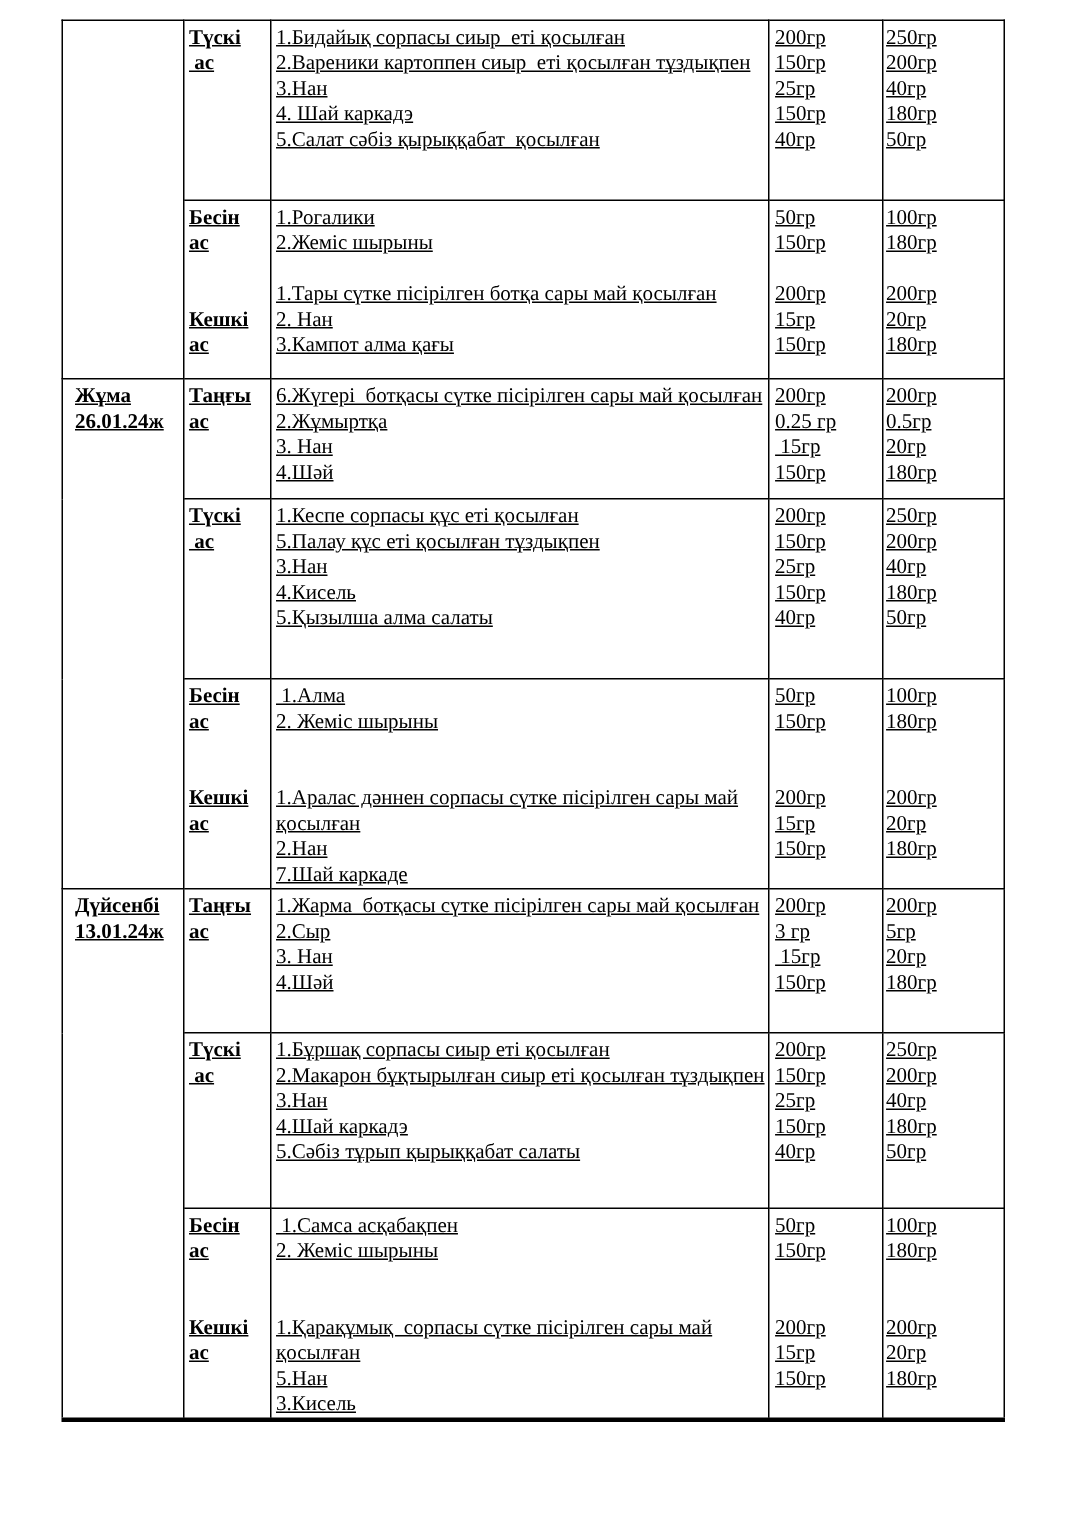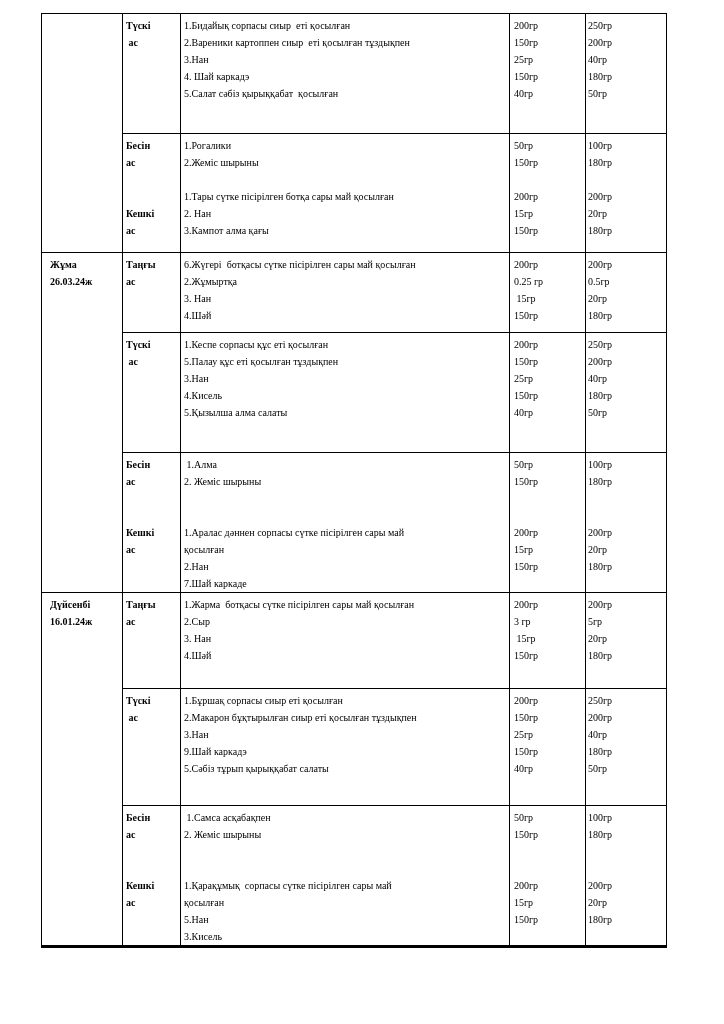--- a/index.html
+++ b/index.html
@@ -15,24 +15,25 @@
   table.menu {
     position: absolute; left: 41px; top: 13px;
     border-collapse: collapse; table-layout: fixed;
     border: 1.5px solid #000;
     border-bottom: 3px solid #000;
   }
   td {
     border: 1.5px solid #000;
     vertical-align: top;
     padding: 3px 2px 0 5px;
-    font-size: 10px;
+    font-size: 14px;
     line-height: 17px;
     white-space: pre;
     overflow: hidden;
+    text-decoration: underline;
   }
   td.day  { font-weight: bold; padding-left: 8px; }
   td.meal { font-weight: bold; padding-left: 3px; }
   td.dishes { padding-left: 3px; }
   td.p1 { padding-left: 4px; }
   td.p2 { padding-left: 2px; }
 </style>
 </head>
 <body>
 
@@ -90,21 +91,21 @@
       <td class="p2">100гр
 180гр
 
 200гр
 20гр
 180гр</td>
     </tr>
 
     <tr style="height:80px">
       <td class="day" rowspan="3">Жұма
-26.03.24ж</td>
+26.01.24ж</td>
       <td class="meal">Таңғы
 ас</td>
       <td class="dishes">6.Жүгері  ботқасы сүтке пісірілген сары май қосылған
 2.Жұмыртқа
 3. Нан
 4.Шәй</td>
       <td class="p1">200гр
 0.25 гр
  15гр
 150гр</td>
@@ -160,21 +161,21 @@
 180гр
 
 
 200гр
 20гр
 180гр</td>
     </tr>
 
     <tr style="height:96px">
       <td class="day" rowspan="3">Дүйсенбі
-16.01.24ж</td>
+13.01.24ж</td>
       <td class="meal">Таңғы
 ас</td>
       <td class="dishes">1.Жарма  ботқасы сүтке пісірілген сары май қосылған
 2.Сыр
 3. Нан
 4.Шәй</td>
       <td class="p1">200гр
 3 гр
  15гр
 150гр</td>
@@ -183,21 +184,21 @@
 20гр
 180гр</td>
     </tr>
 
     <tr style="height:117px">
       <td class="meal">Түскі
  ас</td>
       <td class="dishes">1.Бұршақ сорпасы сиыр еті қосылған
 2.Макарон бұқтырылған сиыр еті қосылған тұздықпен
 3.Нан
-9.Шай каркадэ
+4.Шай каркадэ
 5.Сәбіз тұрып қырыққабат салаты</td>
       <td class="p1">200гр
 150гр
 25гр
 150гр
 40гр</td>
       <td class="p2">250гр
 200гр
 40гр
 180гр

